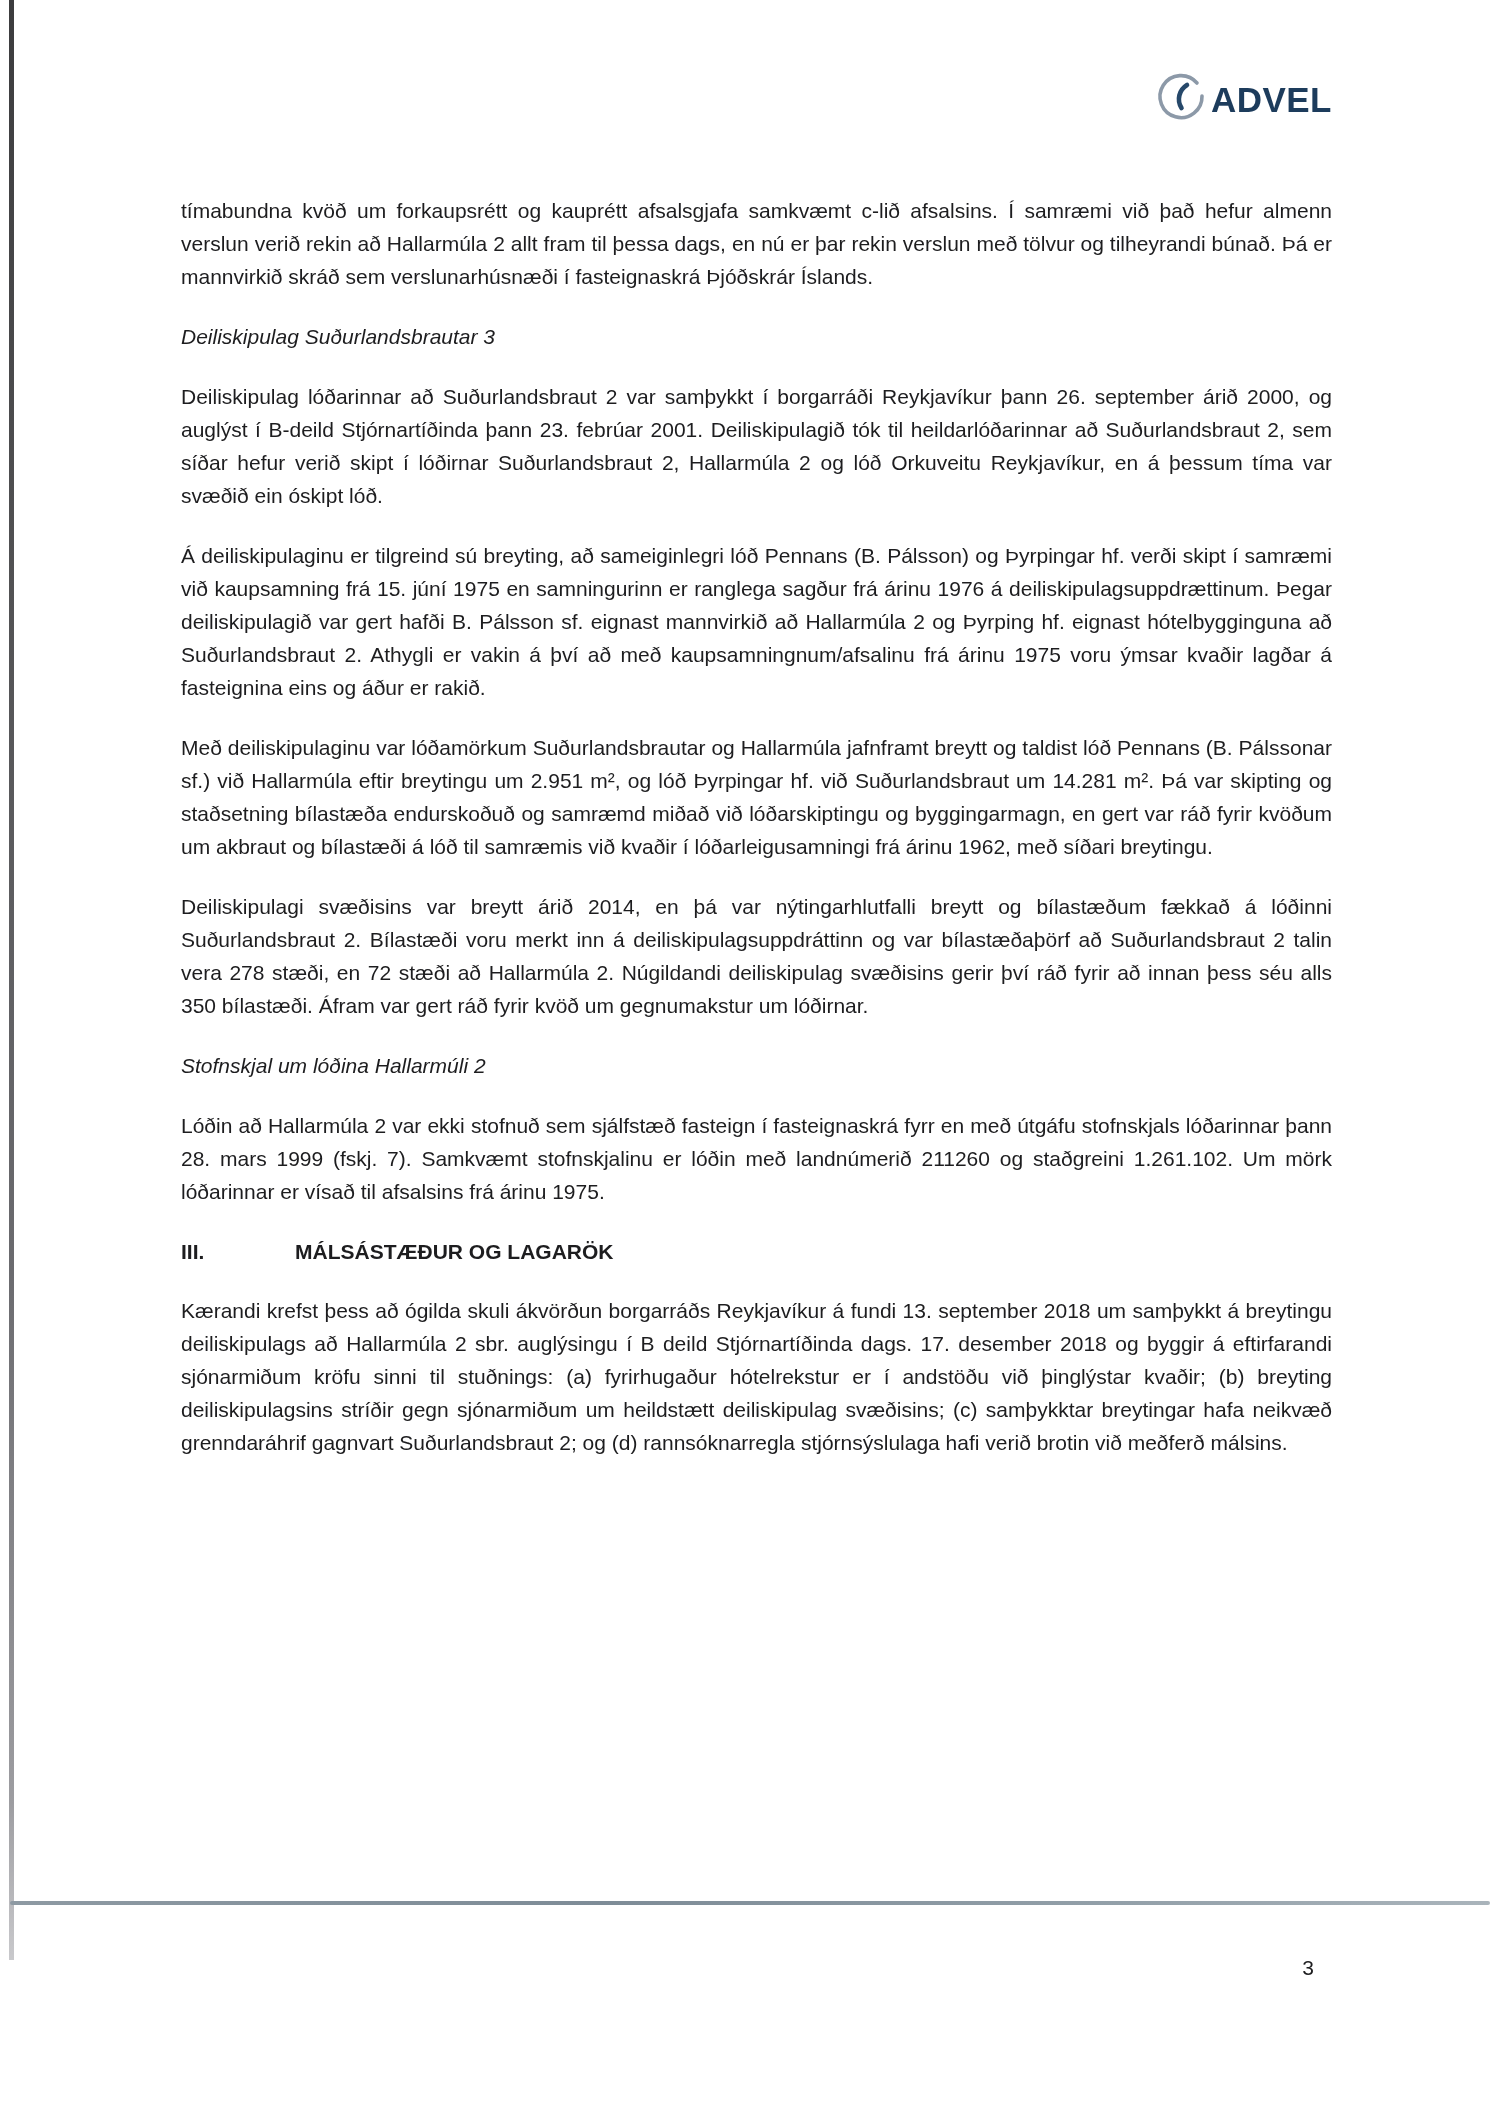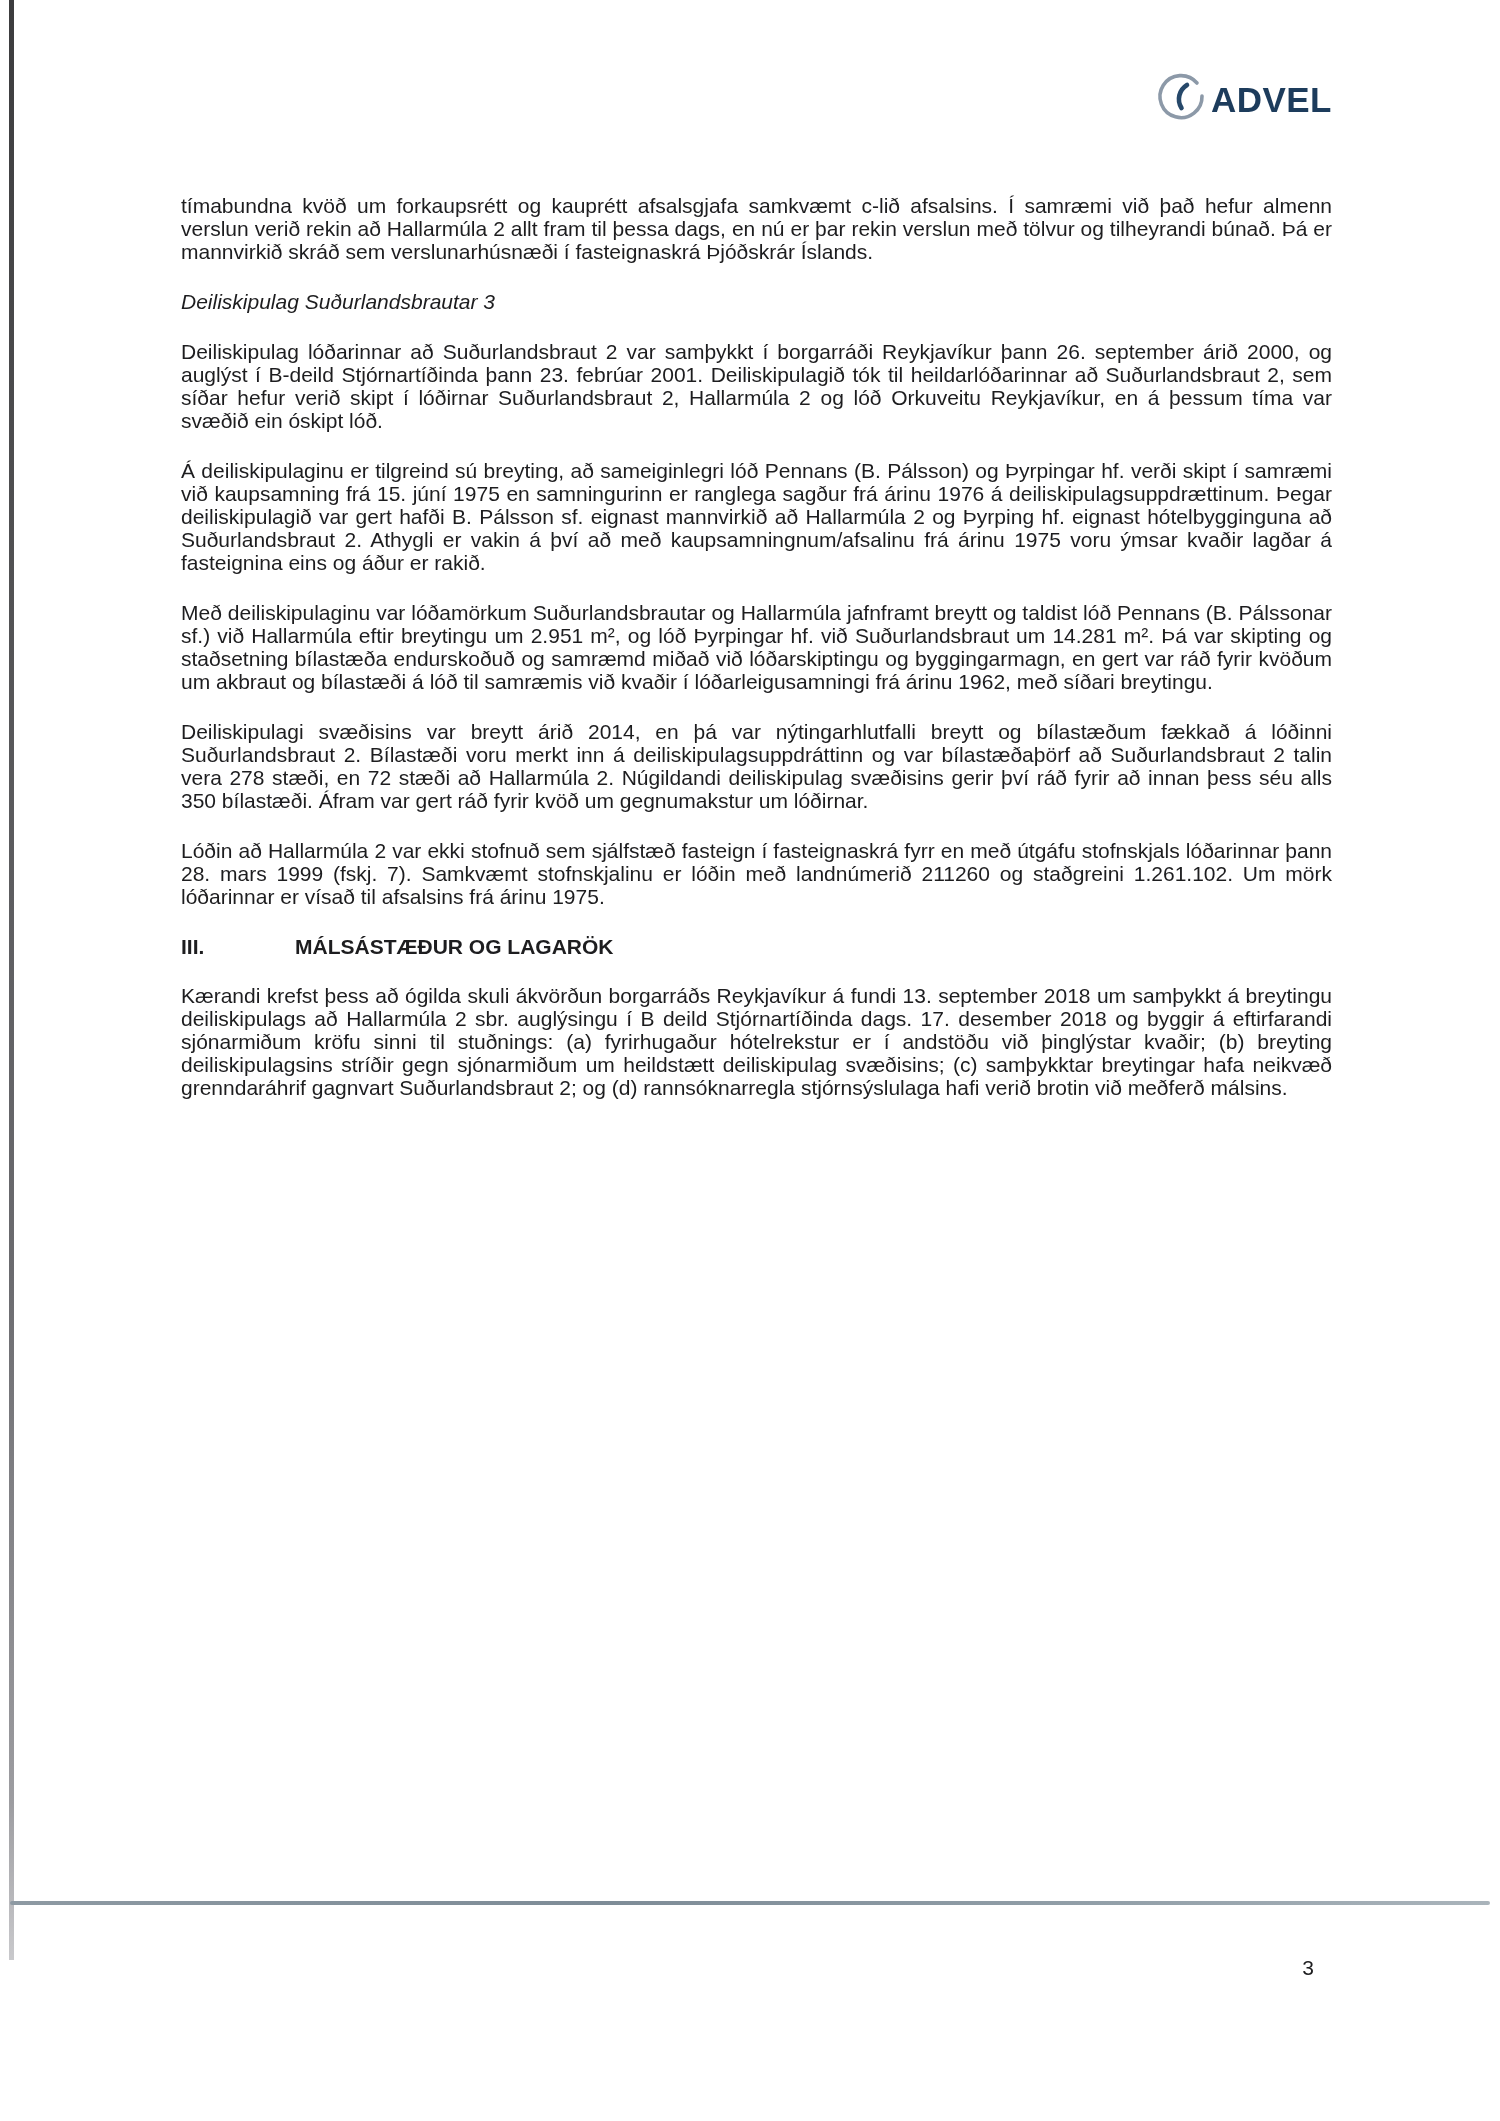--- a/index.html
+++ b/index.html
@@ -41,21 +41,21 @@
     color: #1d3c5c;
     letter-spacing: 0.5px;
   }
   .content {
     position: absolute;
     left: 181px;
     right: 168px;
     top: 194px;
     text-align: justify;
     font-size: 21px;
-    line-height: 23px;
+    line-height: 33px;
   }
   .para { margin: 0 0 27px; }
   .para.last { margin-bottom: 0; }
   .sub {
     margin: 5px 0 27px;
     font-style: italic;
     font-weight: 400;
     font-size: 21px;
     text-align: left;
   }
@@ -105,20 +105,21 @@
     <h3 class="sub">Deiliskipulag Suðurlandsbrautar 3</h3>
 
     <p class="para">Deiliskipulag lóðarinnar að Suðurlandsbraut 2 var samþykkt í borgarráði Reykjavíkur þann 26. september árið 2000, og auglýst í B-deild Stjórnartíðinda þann 23. febrúar 2001. Deiliskipulagið tók til heildarlóðarinnar að Suðurlandsbraut 2, sem síðar hefur verið skipt í lóðirnar Suðurlandsbraut 2, Hallarmúla 2 og lóð Orkuveitu Reykjavíkur, en á þessum tíma var svæðið ein óskipt lóð.</p>
 
     <p class="para">Á deiliskipulaginu er tilgreind sú breyting, að sameiginlegri lóð Pennans (B. Pálsson) og Þyrpingar hf. verði skipt í samræmi við kaupsamning frá 15. júní 1975 en samningurinn er ranglega sagður frá árinu 1976 á deiliskipulagsuppdrættinum. Þegar deiliskipulagið var gert hafði B. Pálsson sf. eignast mannvirkið að Hallarmúla 2 og Þyrping hf. eignast hótelbygginguna að Suðurlandsbraut 2. Athygli er vakin á því að með kaupsamningnum/afsalinu frá árinu 1975 voru ýmsar kvaðir lagðar á fasteignina eins og áður er rakið.</p>
 
     <p class="para">Með deiliskipulaginu var lóðamörkum Suðurlandsbrautar og Hallarmúla jafnframt breytt og taldist lóð Pennans (B. Pálssonar sf.) við Hallarmúla eftir breytingu um 2.951 m², og lóð Þyrpingar hf. við Suðurlandsbraut um 14.281 m². Þá var skipting og staðsetning bílastæða endurskoðuð og samræmd miðað við lóðarskiptingu og byggingarmagn, en gert var ráð fyrir kvöðum um akbraut og bílastæði á lóð til samræmis við kvaðir í lóðarleigusamningi frá árinu 1962, með síðari breytingu.</p>
 
     <p class="para">Deiliskipulagi svæðisins var breytt árið 2014, en þá var nýtingarhlutfalli breytt og bílastæðum fækkað á lóðinni Suðurlandsbraut 2. Bílastæði voru merkt inn á deiliskipulagsuppdráttinn og var bílastæðaþörf að Suðurlandsbraut 2 talin vera 278 stæði, en 72 stæði að Hallarmúla 2. Núgildandi deiliskipulag svæðisins gerir því ráð fyrir að innan þess séu alls 350 bílastæði. Áfram var gert ráð fyrir kvöð um gegnumakstur um lóðirnar.</p>
 
+    <h3 class="sub">Stofnskjal um lóðina Hallarmúli 2</h3>
 
     <p class="para">Lóðin að Hallarmúla 2 var ekki stofnuð sem sjálfstæð fasteign í fasteignaskrá fyrr en með útgáfu stofnskjals lóðarinnar þann 28. mars 1999 (fskj. 7). Samkvæmt stofnskjalinu er lóðin með landnúmerið 211260 og staðgreini 1.261.102. Um mörk lóðarinnar er vísað til afsalsins frá árinu 1975.</p>
 
 
     <div class="section-head">
       <span class="sec-num">III.</span>
       <span class="sec-title">MÁLSÁSTÆÐUR OG LAGARÖK</span>
     </div>
 
     <p class="para last">Kærandi krefst þess að ógilda skuli ákvörðun borgarráðs Reykjavíkur á fundi 13. september 2018 um samþykkt á breytingu deiliskipulags að Hallarmúla 2 sbr. auglýsingu í B deild Stjórnartíðinda dags. 17. desember 2018 og byggir á eftirfarandi sjónarmiðum kröfu sinni til stuðnings: (a) fyrirhugaður hótelrekstur er í andstöðu við þinglýstar kvaðir; (b) breyting deiliskipulagsins stríðir gegn sjónarmiðum um heildstætt deiliskipulag svæðisins; (c) samþykktar breytingar hafa neikvæð grenndaráhrif gagnvart Suðurlandsbraut 2; og (d) rannsóknarregla stjórnsýslulaga hafi verið brotin við meðferð málsins.</p>

